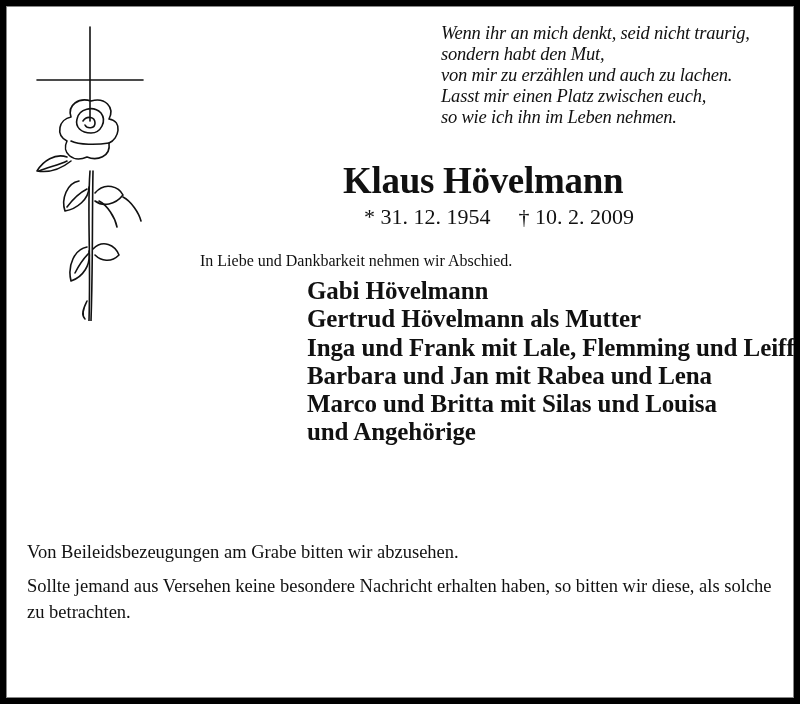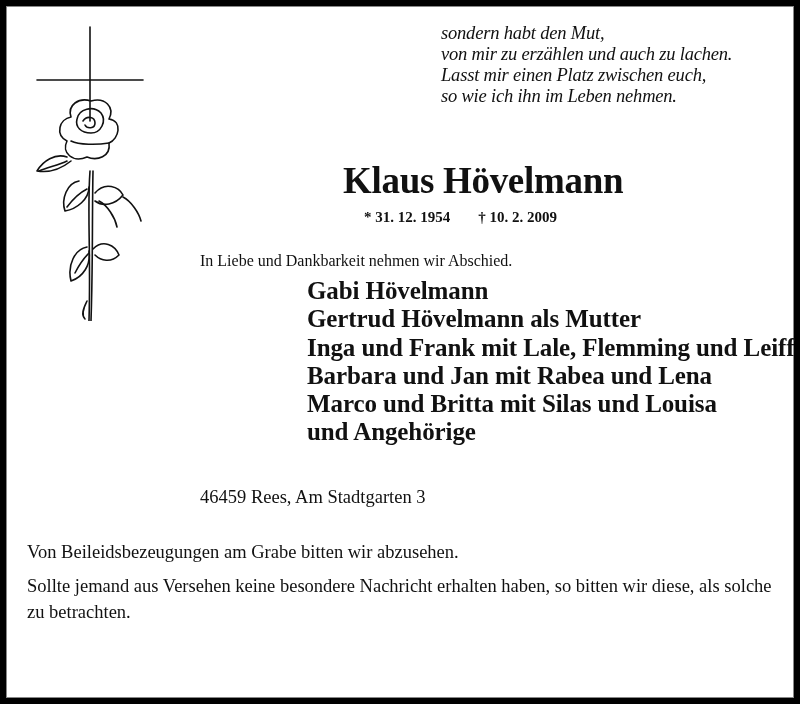--- a/index.html
+++ b/index.html
@@ -13,21 +13,21 @@
   .poem {
     position:absolute; left:434px; top:16px; font-style:italic;
     font-size:18.5px; line-height:21px; letter-spacing:-0.2px;
   }
   .poem div { white-space:nowrap; }
   .name {
     position:absolute; left:336px; top:152px; font-weight:bold;
     font-size:37px; line-height:44px; letter-spacing:-0.3px; white-space:nowrap;
   }
   .dates {
-    position:absolute; left:357px; top:198px; font-size:15px; line-height:24px; white-space:nowrap;font-weight:bold;
+    position:absolute; left:357px; top:198px; font-size:22px; line-height:24px; white-space:nowrap;
   }
   .dates .d2 { margin-left:28px; }
   .intro {
     position:absolute; left:193px; top:242px; font-size:16px; line-height:24px; white-space:nowrap;
   }
   .mourners {
     position:absolute; left:300px; top:270px; font-weight:bold;
     font-size:25px; line-height:28.3px; white-space:nowrap; letter-spacing:-0.1px;
   }
   .address {
@@ -61,20 +61,21 @@
       <path d="M96 176 C104 180 112 192 114 200"></path>
       <path d="M72 180 C80 184 88 196 90 206"></path>
       <path d="M60 226 C48 228 40 244 44 260 C56 256 64 244 62 230"></path>
       <path d="M66 228 C76 218 88 224 92 234 C84 242 74 240 68 234"></path>
       <path d="M48 252 C52 244 56 238 62 232"></path>
       <path d="M60 280 C56 288 54 294 58 298"></path>
     </g>
   </svg>
 
   <div class="poem">
+    <div>Wenn ihr an mich denkt, seid nicht traurig,</div>
     <div>sondern habt den Mut,</div>
     <div>von mir zu erzählen und auch zu lachen.</div>
     <div>Lasst mir einen Platz zwischen euch,</div>
     <div>so wie ich ihn im Leben nehmen.</div>
   </div>
 
   <div class="name">Klaus Hövelmann</div>
 
   <div class="dates">
     <span>* 31. 12. 1954</span><span class="d2">† 10. 2. 2009</span>
@@ -84,19 +85,18 @@
 
   <div class="mourners">
     <div>Gabi Hövelmann</div>
     <div>Gertrud Hövelmann als Mutter</div>
     <div>Inga und Frank mit Lale, Flemming und Leiff</div>
     <div>Barbara und Jan mit Rabea und Lena</div>
     <div>Marco und Britta mit Silas und Louisa</div>
     <div>und Angehörige</div>
   </div>
 
-  <div class="address">46459 Rees, Am Stadtgarten 3</div>
 
   <div class="notes">
     <p>Von Beileidsbezeugungen am Grabe bitten wir abzusehen.</p>
     <p>Sollte jemand aus Versehen keine besondere Nachricht erhalten haben, so bitten wir diese, als solche zu betrachten.</p>
   </div>
 </div>
 
 </body></html>

